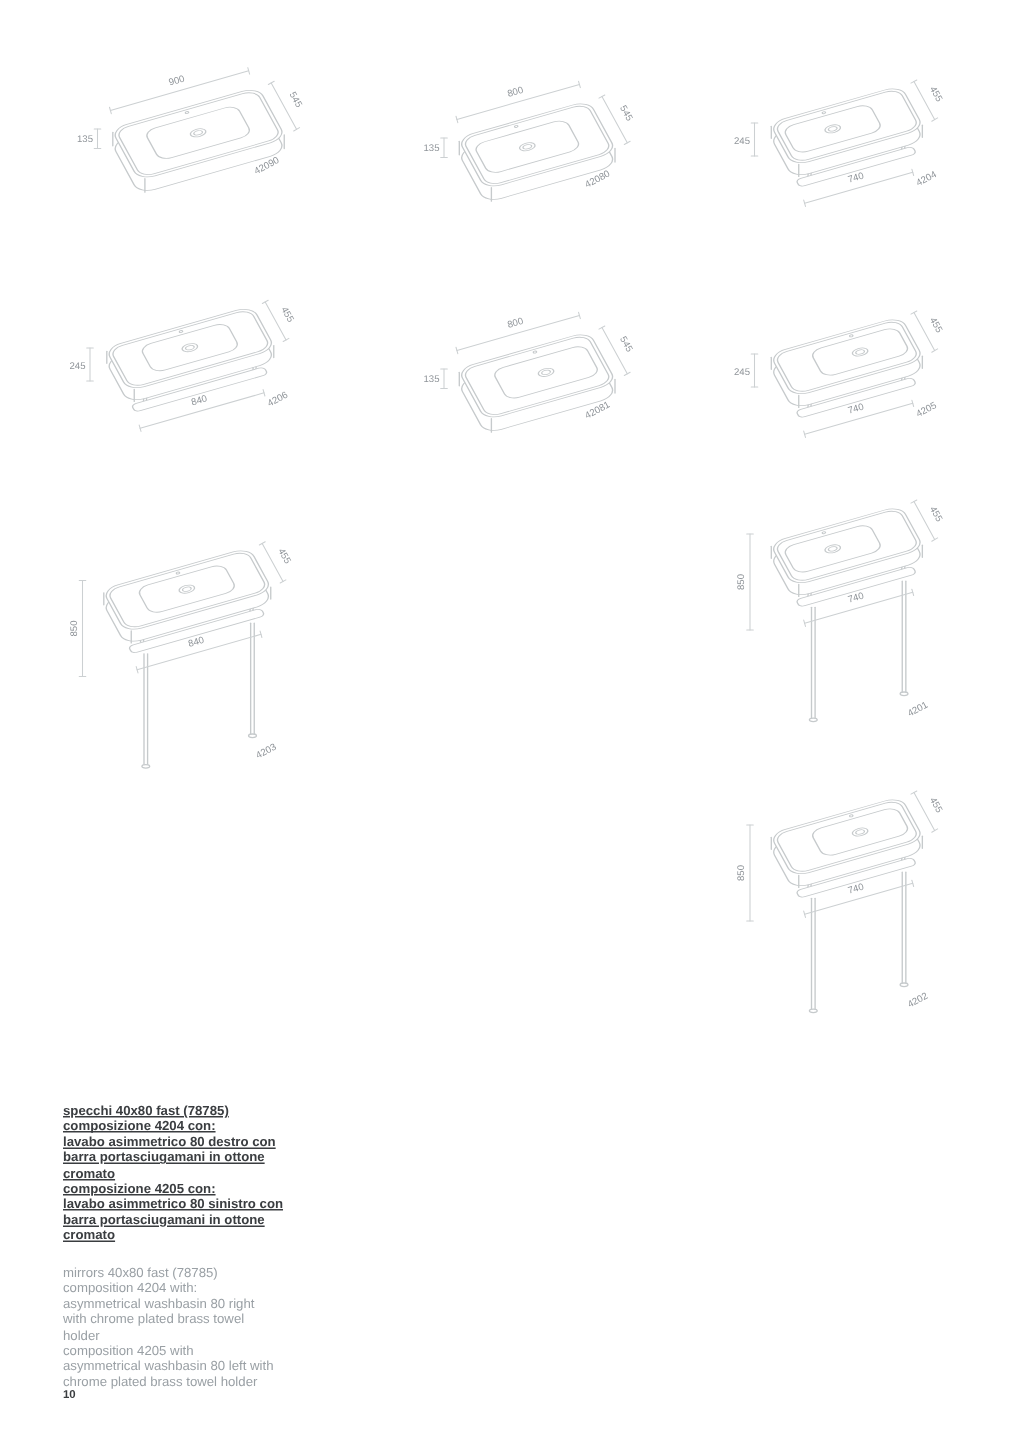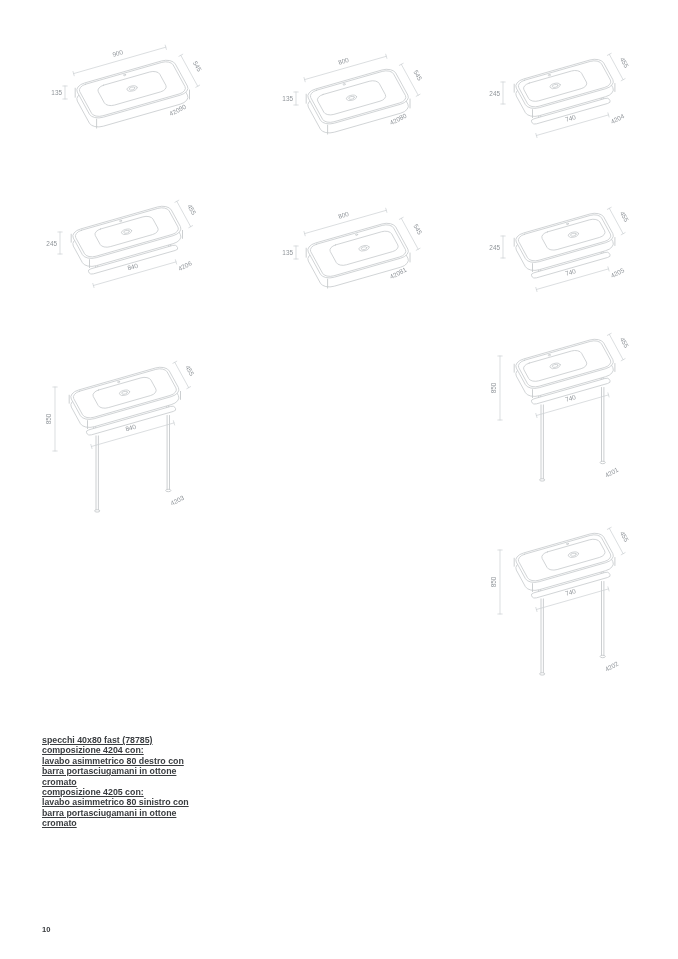--- a/index.html
+++ b/index.html
@@ -408,14 +408,22 @@
 
   <div class="desc-it">specchi 40x80 fast (78785)
 composizione 4204 con:
 lavabo asimmetrico 80 destro con
 barra portasciugamani in ottone
 cromato
 composizione 4205 con:
 lavabo asimmetrico 80 sinistro con
 barra portasciugamani in ottone
 cromato</div>
+  <div class="desc-en">mirrors 40x80 fast (78785)
+composition 4204 with:
+asymmetrical washbasin 80 right
+with chrome plated brass towel
+holder
+composition 4205 with
+asymmetrical washbasin 80 left with
+chrome plated brass towel holder</div>
   <div class="page-num">10</div>
 </div>
 
 </body></html>

